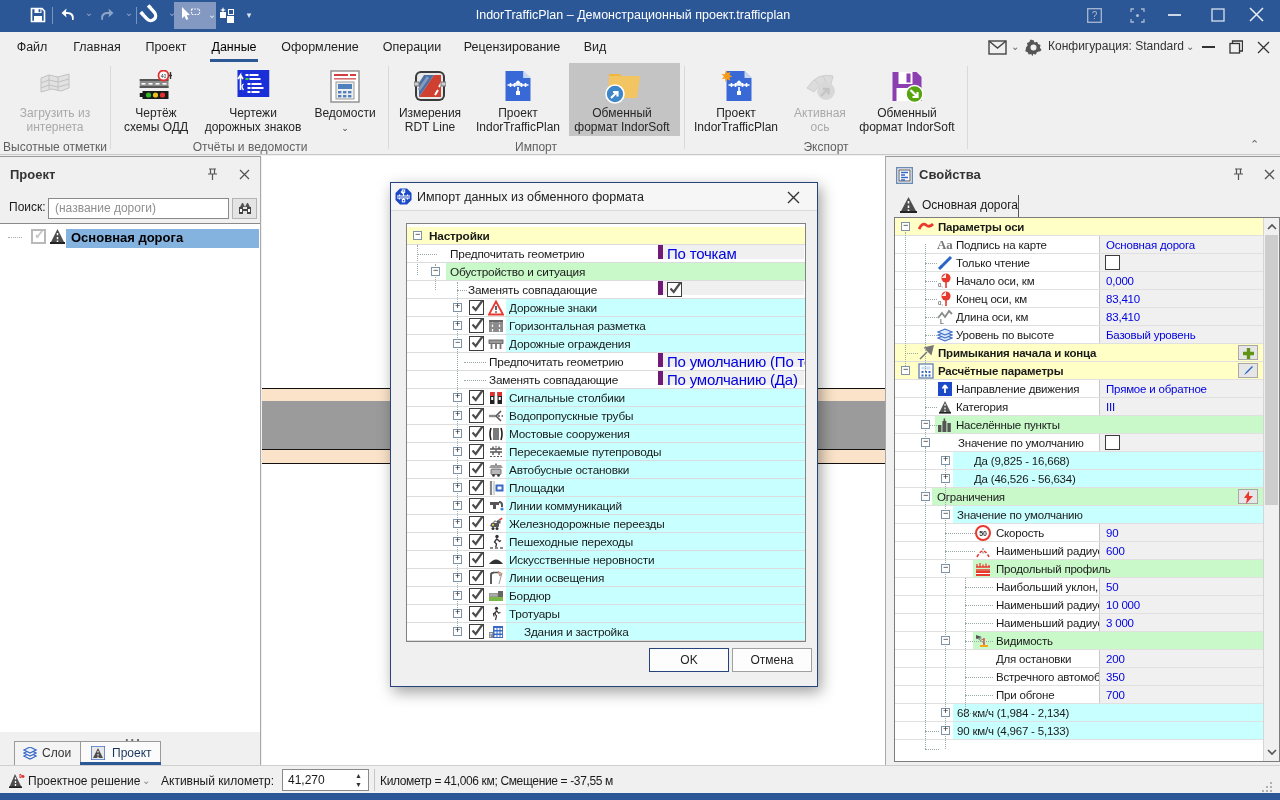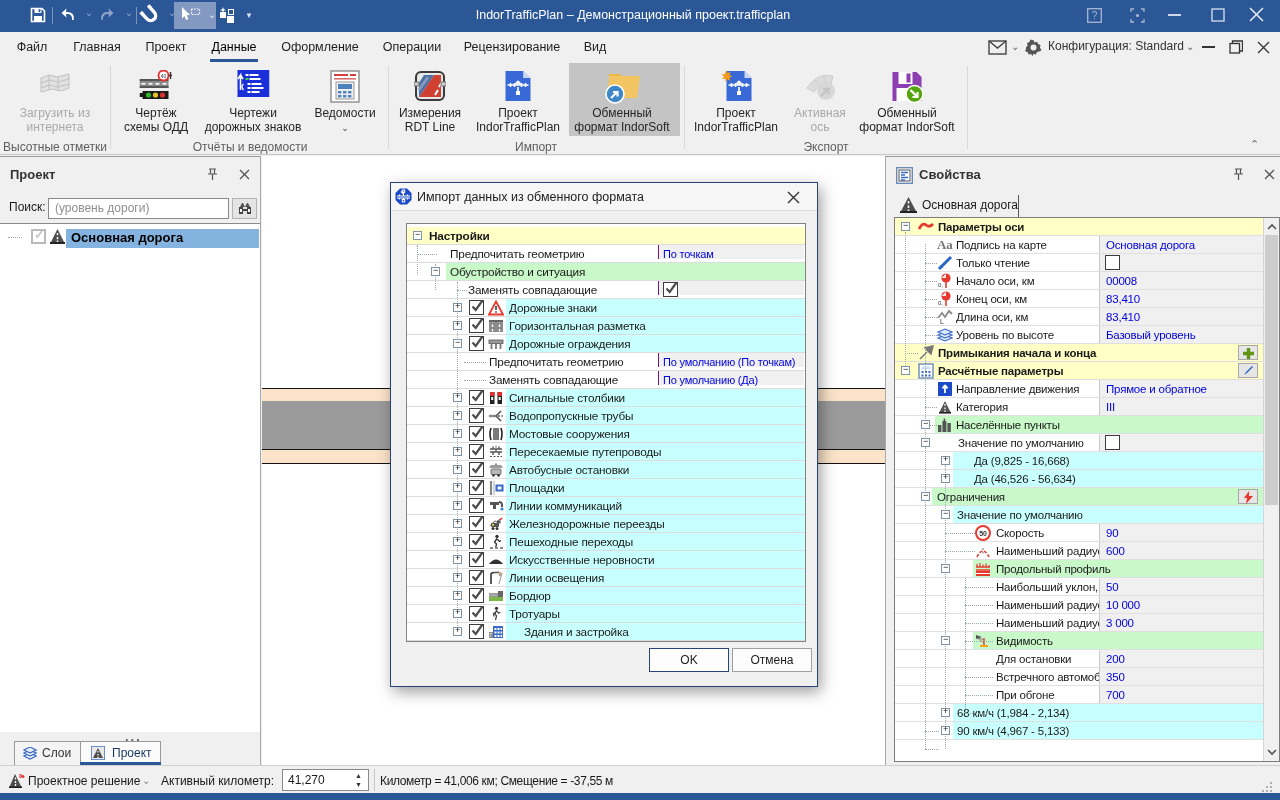--- a/index.html
+++ b/index.html
@@ -38,21 +38,21 @@
 #sbtn{position:absolute;left:232px;top:5px;width:25px;height:21px;background:#e4e4e4;border:1px solid #b4b4b4}
 #ltree{position:absolute;left:0;top:66px;width:260px;height:509px;background:#fff;border-top:1px solid #8a8a8a}
 #lsel{position:absolute;left:66px;top:5px;width:193px;height:19px;background:#85b3df}
 .ltabs{position:absolute;bottom:0;left:0;height:24px;font-size:12px}
 
 #dlg{left:390px;top:182px;width:428px;height:505px;background:#f0f0f0;border:1px solid #26437c;box-shadow:3px 5px 14px rgba(0,0,0,.38)}
 #dtitle{position:absolute;left:0;top:0;right:0;height:28px;background:#f6f6f6;border-bottom:1px solid #d9d9d9}
 #dtree{position:absolute;left:15px;top:40px;width:400px;height:419px;background:#fff;border:1px solid #828282;overflow:hidden;padding-top:3px}
 .dr{position:relative;height:18px;font-size:11.8px;line-height:18px;white-space:nowrap;letter-spacing:-.2px}
 .dbtn{position:absolute;top:465px;width:80px;height:24px;background:#fdfdfd;border:1px solid #a0a0a0;text-align:center;line-height:22px;font-size:12px;color:#222}
-.dv{position:absolute;left:251px;top:0;width:146px;height:14px;background:#f0f0f0;border-left:1px solid #701a75;color:#0000e0;padding-left:4px;letter-spacing:-.2px;font-size:11px}
+.dv{position:absolute;left:251px;top:0;width:146px;height:14px;background:#f0f0f0;border-left:5px solid #701a75;color:#0000e0;padding-left:4px;letter-spacing:-.2px;font-size:15px}
 .dcy{position:absolute;left:99px;right:0;top:0;bottom:0;background:#c8ffff}
 .dr{border-bottom:1px solid #dcdcdc}
 
 #pgrid{position:absolute;left:8px;top:60px;width:386px;height:545px;background:#fff;border:1px solid #7c7c7c;overflow:hidden}
 .pr{position:relative;height:18px;font-size:11.5px;line-height:18px;white-space:nowrap;overflow:hidden;letter-spacing:-.2px;border-bottom:1px solid #e0e0e0}
 .pv{position:absolute;left:204px;top:0;width:164px;height:18px;background:#f0f0f0;border-left:1px solid #c9c9c9;color:#0000e0;padding-left:6px}
 .yel{background:#ffffc6}.grn{background:#c9f8c9}.cyn{background:#c8ffff}
 .bold{font-weight:bold}
 .eb{position:absolute;top:4px;width:9px;height:9px;background:#fff;border:1px solid #7e93a7;font:9px/7px "Liberation Mono",monospace;text-align:center;color:#111;z-index:3}
 .cb{position:absolute;top:1px;width:15px;height:15px;background:#fff;border:2px solid #3c3c3c}
@@ -327,21 +327,21 @@
       <span style="position:absolute;left:10px;top:10px">Проект</span>
     <svg class="ab" style="left:207px;top:11px" width="11" height="13" viewBox="0 0 11 13">
         <path d="M2 1h7M3.5 1v5M7.5 1v5M1 6h9M5.5 6v6" stroke="#555" stroke-width="1.2" fill="none"></path>
       </svg>
     <svg class="ab" style="left:239px;top:12px" width="11" height="11" viewBox="0 0 11 11">
         <path d="M1 1l9 9M10 1l-9 9" stroke="#555" stroke-width="1.3"></path>
       </svg>
   </div>
   <div id="srch">
     <span style="position:absolute;left:9px;top:7px">Поиск:</span>
-    <div id="sin">(уровень дороги)</div>
+    <div id="sin">(название дороги)</div>
     <div id="sbtn"><svg style="margin:2px 0 0 4px" width="16" height="15" viewBox="0 0 16 15">
           <g fill="#444">
             <path d="M2 6h4v7H2zM10 6h4v7h-4z"></path>
             <path d="M3 6L5 2h1l2 4zM8 6l2-4h1l2 4z" fill="#555"></path>
             <rect x="6" y="8" width="4" height="2"></rect>
           </g>
           <rect x="3" y="8" width="2" height="3" fill="#fff"></rect>
           <rect x="11" y="8" width="2" height="3" fill="#fff"></rect>
         </svg></div>
   </div>
@@ -454,21 +454,21 @@
         </div>
       </div>
     <div class="pr">
         <svg class="ric" style="left:42px" width="16" height="16" viewBox="0 0 16 16">
           <circle cx="9" cy="5" r="4.6" fill="#e8392e"></circle>
           <path d="M9 5v10" stroke="#e8392e" stroke-width="1.6"></path>
           <path d="M4.5 5h4.5V.4" fill="#fff" opacity=".9"></path>
           <text x="1" y="14" font-size="6" fill="#333" font-family="Liberation Sans">0,</text>
         </svg>
         <span class="ab" style="left:61px">Начало оси, км</span>
-        <div class="pv">00008</div>
+        <div class="pv">0,000</div>
       </div>
     <div class="pr">
         <svg class="ric" style="left:42px" width="16" height="16" viewBox="0 0 16 16">
           <circle cx="9" cy="5" r="4.6" fill="#e8392e"></circle>
           <path d="M9 5v10" stroke="#e8392e" stroke-width="1.6"></path>
           <path d="M4.5 5h4.5V.4" fill="#fff" opacity=".9"></path>
           <text x="1" y="14" font-size="6" fill="#333" font-family="Liberation Sans">0,</text>
         </svg>
         <span class="ab" style="left:61px">Конец оси, км</span>
         <div class="pv">83,410</div>

